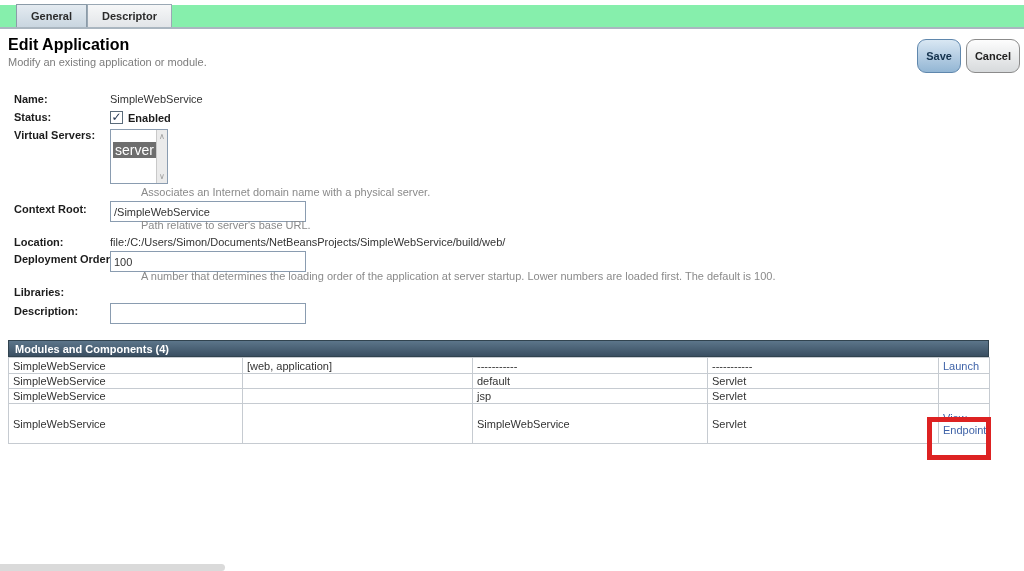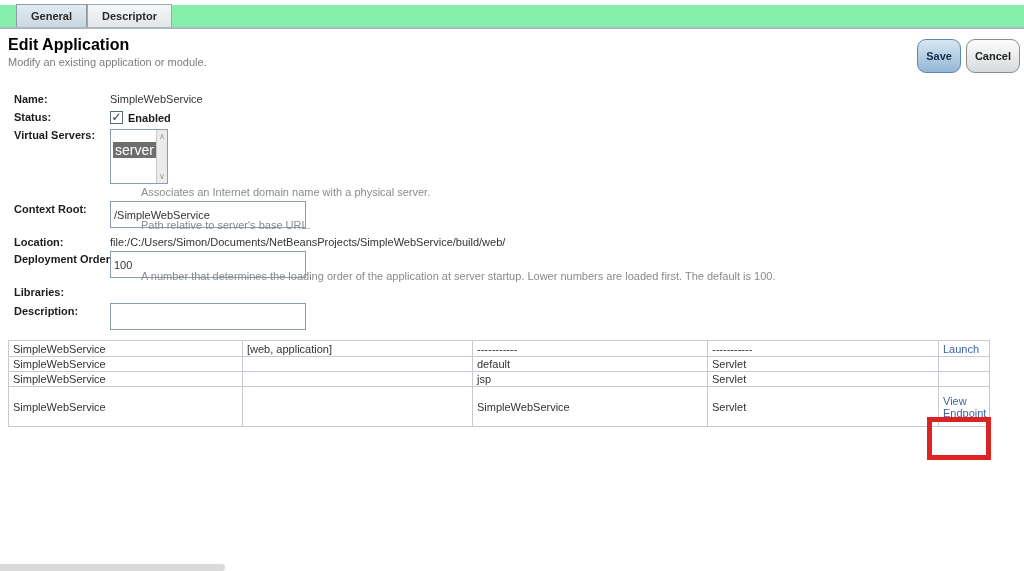--- a/index.html
+++ b/index.html
@@ -38,21 +38,21 @@
   }
   .btn.primary {
     border:1px solid #5f87ad; color:#14324d;
     background:linear-gradient(#d9e7f3,#93b6d4);
   }
   
   .flabel { position:absolute; left:14px; font-weight:bold; color:#1c1c1c; }
   .fvalue { position:absolute; left:110px; color:#333; }
   .fhelp  { position:absolute; left:110px; color:#8a8a8a;margin-left:31px; }
   .tinput {
-    position:absolute; left:110px; width:196px; height:27px;
+    position:absolute; left:110px; width:196px; height:21px;
     border:1px solid #8a9cb0; font-size:11px; padding:0 3px;
     font-family:"Liberation Sans","DejaVu Sans",sans-serif; color:#333;
     background:#fff;
   }
   .checkbox {
     position:absolute; left:110px; width:13px; height:13px;
     border:1px solid #5a6b7a; background:#fff; font-size:12px; line-height:11px;
     text-align:center; color:#1d2f4a; font-weight:bold;
   }
   .check-label { position:absolute; left:128px; font-weight:bold; color:#1c1c1c; }
@@ -156,20 +156,21 @@
   <input class="tinput" style="top: 251px;" value="100">
   <div class="fhelp" style="top:270px">A number that determines the loading order of the application at server startup. Lower numbers are loaded first. The default is 100.</div>
 
   <div class="flabel" style="top:286px">Libraries:</div>
 
   <div class="flabel" style="top:305px">Description:</div>
   <input class="tinput" style="top: 303px;" value="">
 </div>
 
 <div class="mc-table">
+  <div class="mc-title">Modules and Components (4)</div>
   <table>
     <colgroup>
         <col class="c0">
         <col class="c1">
         <col class="c2">
         <col class="c3">
         <col class="c4">
       </colgroup>
     <tbody>
     <tr class="r0">

